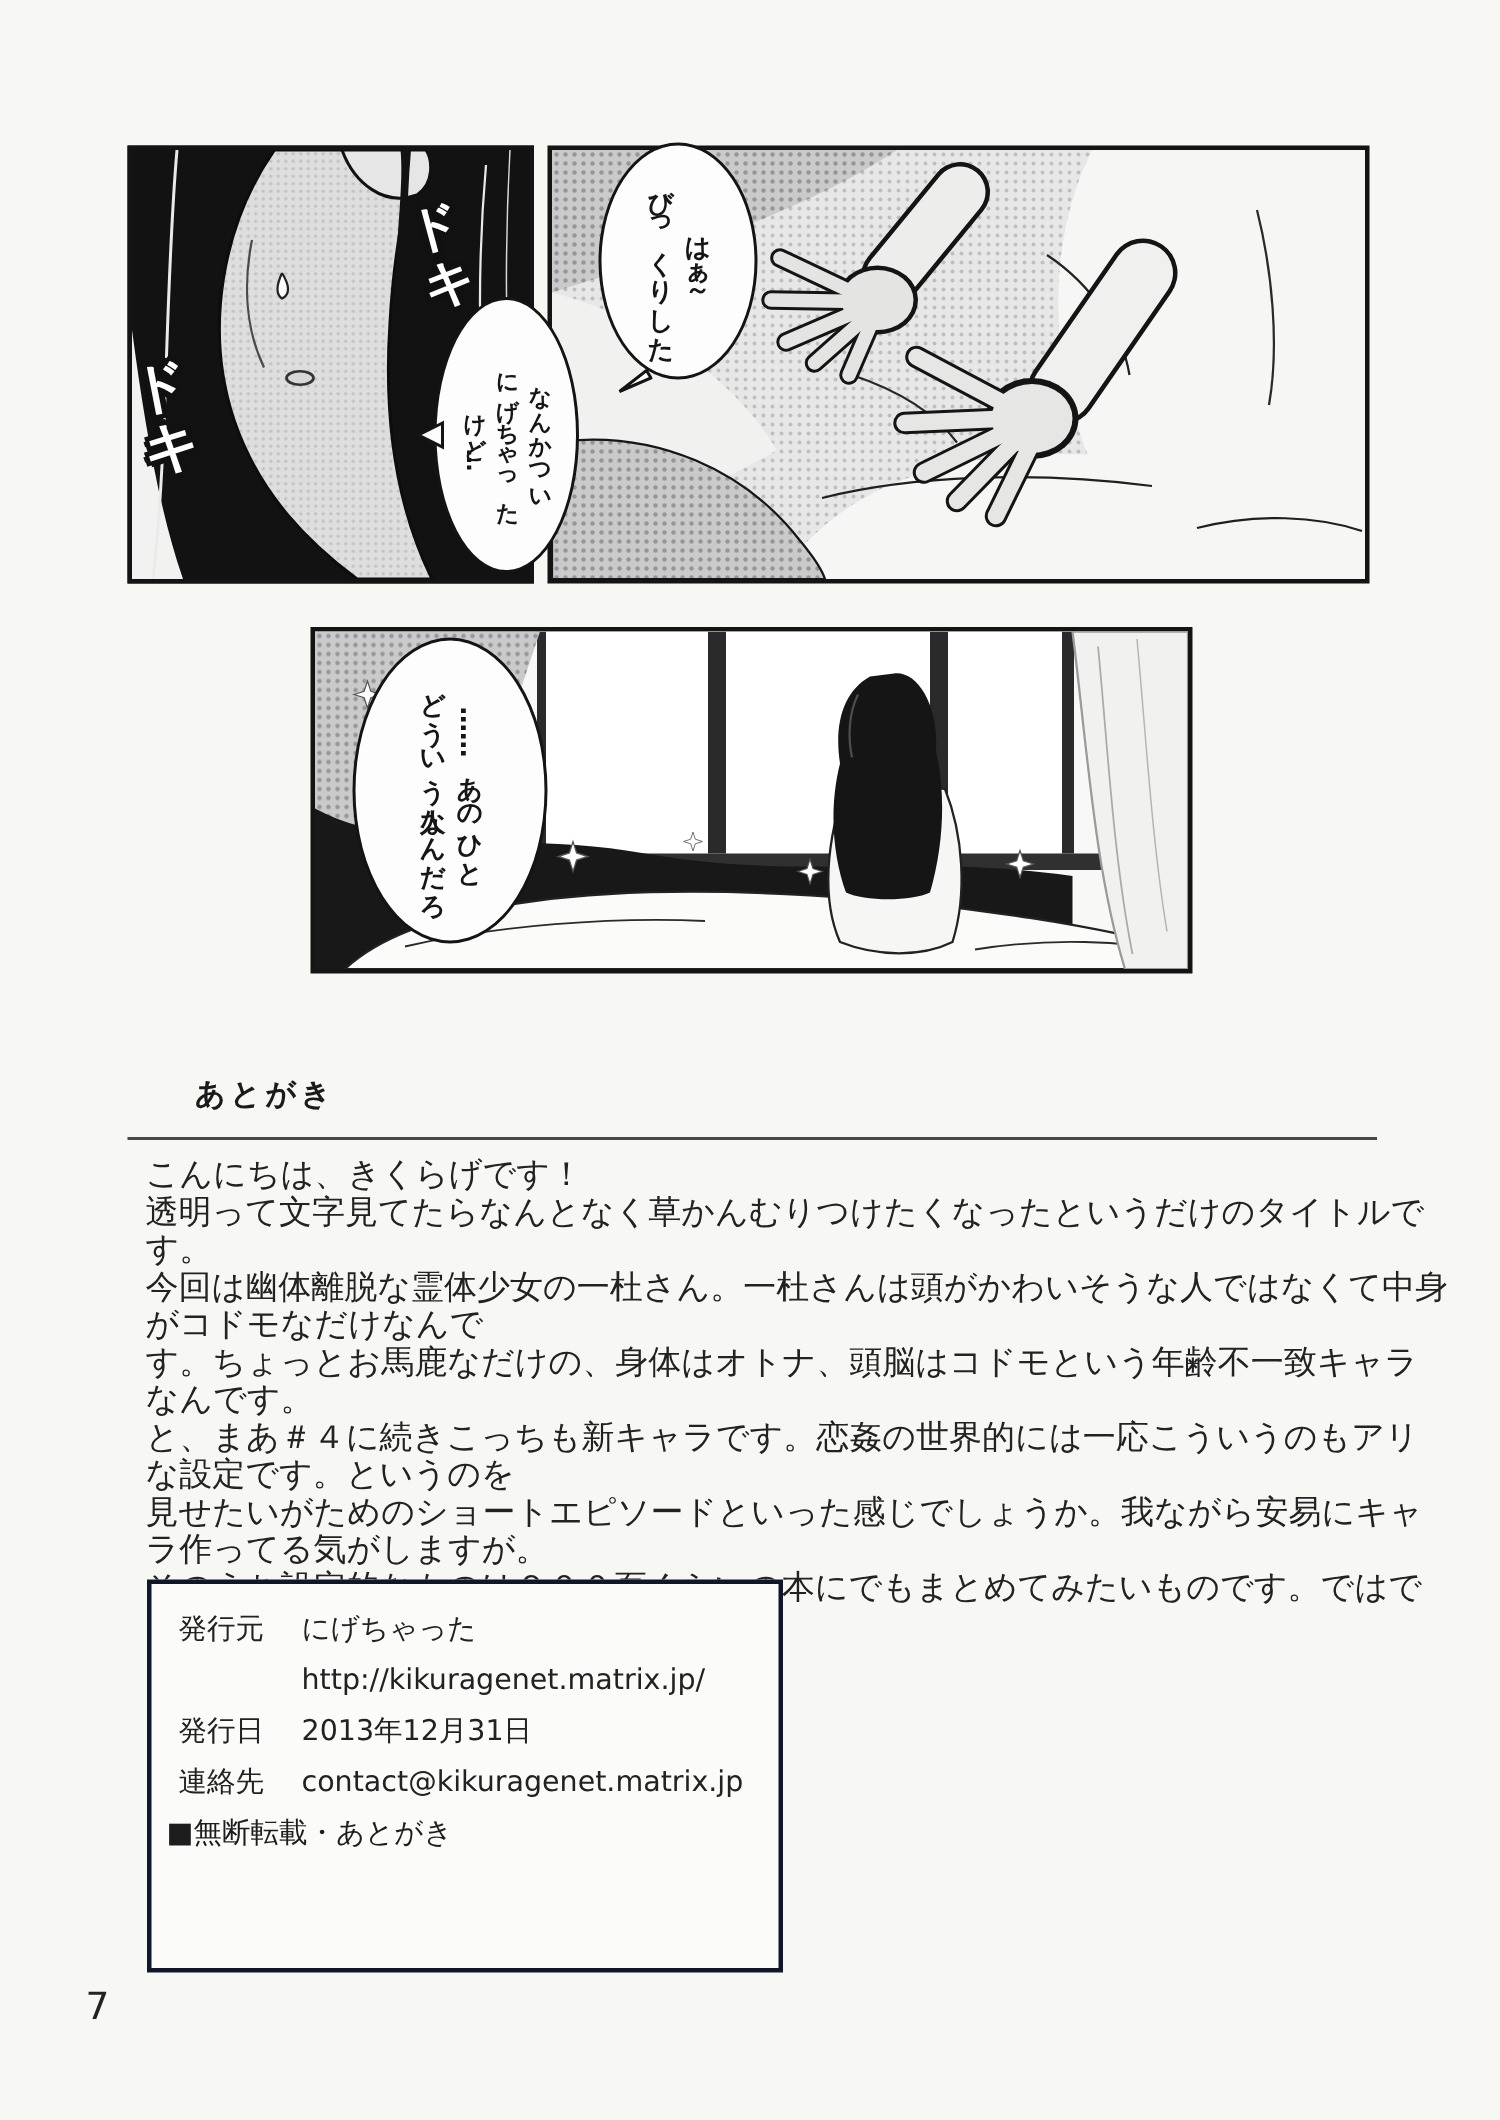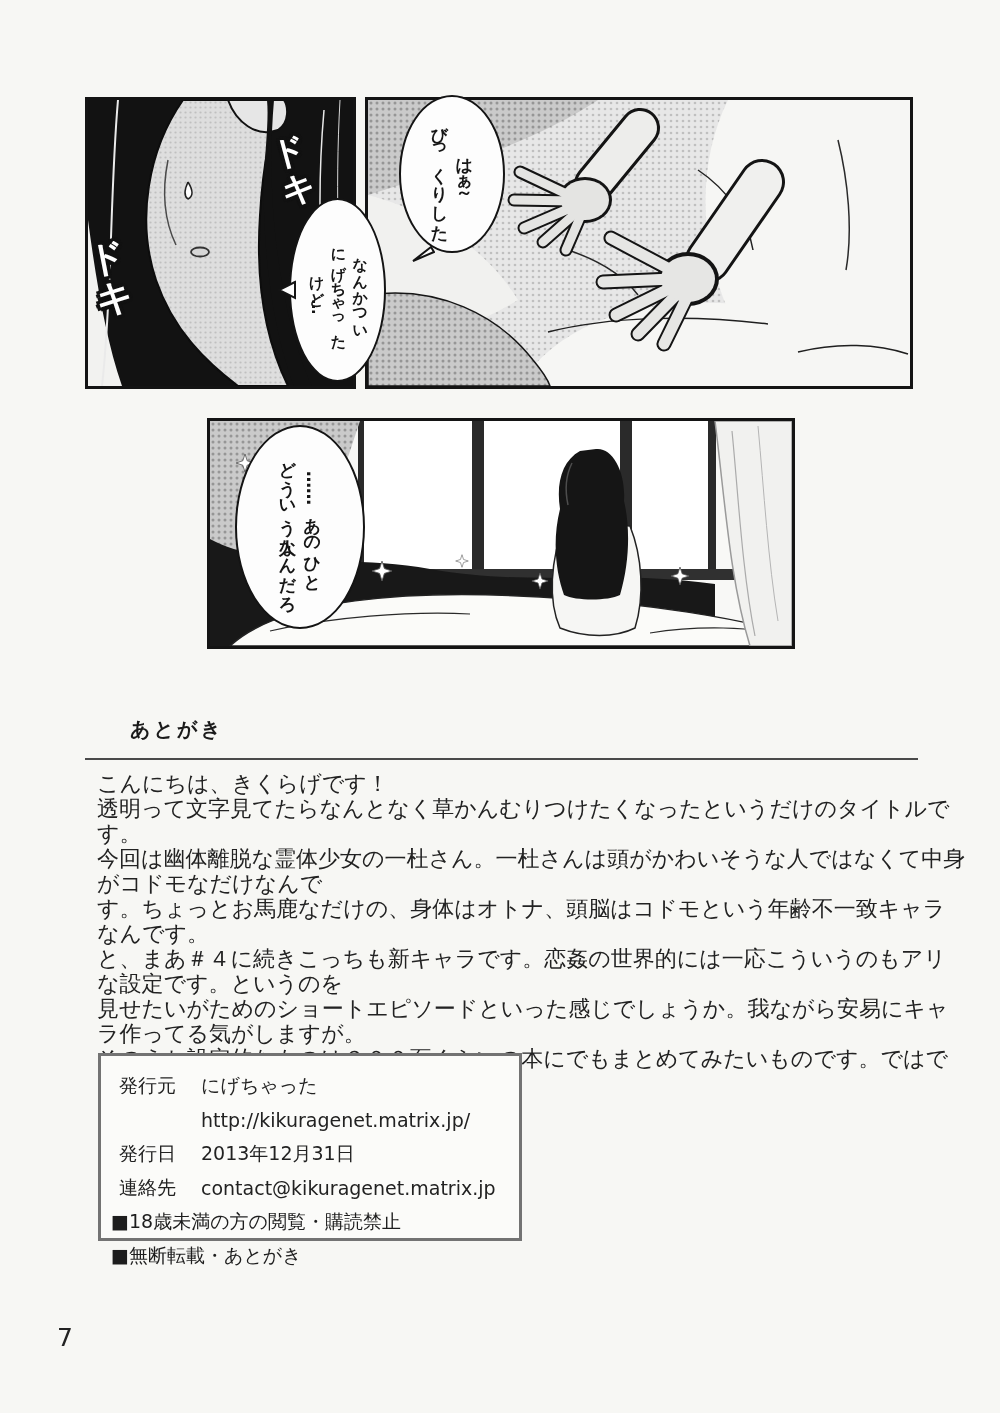--- a/index.html
+++ b/index.html
@@ -79,22 +79,22 @@
     font-size: 22px;
     line-height: 25px;
     white-space: pre-line;
     color: #222;
   }
 
   
   .colophon {
     position: absolute;
     left: 98px; top: 1053px;
-    width: 424px; height: 188px;
-    border: 3px solid #737373;
+    width: 424px; height: 262px;
+    border: 3px solid #0f172a;
     background: #fbfbf9;
     padding-top: 13px;
   }
   .colophon-row {
     display: flex;
     align-items: center;
     height: 34px;
     padding-left: 18px;
     font-size: 19px;
     color: #222;
@@ -295,19 +295,18 @@
       <span class="value">http://kikuragenet.matrix.jp/</span>
     </div>
     <div class="colophon-row">
       <span class="label">発行日</span>
       <span class="value">2013年12月31日</span>
     </div>
     <div class="colophon-row">
       <span class="label">連絡先</span>
       <span class="value">contact@kikuragenet.matrix.jp</span>
     </div>
-    <div class="colophon-notice">■18歳未満の方の閲覧・購読禁止</div>
     <div class="colophon-notice">■無断転載・あとがき</div>
   </div>
 
   <div class="page-number">7</div>
 
 </div>
 
 </body></html>

